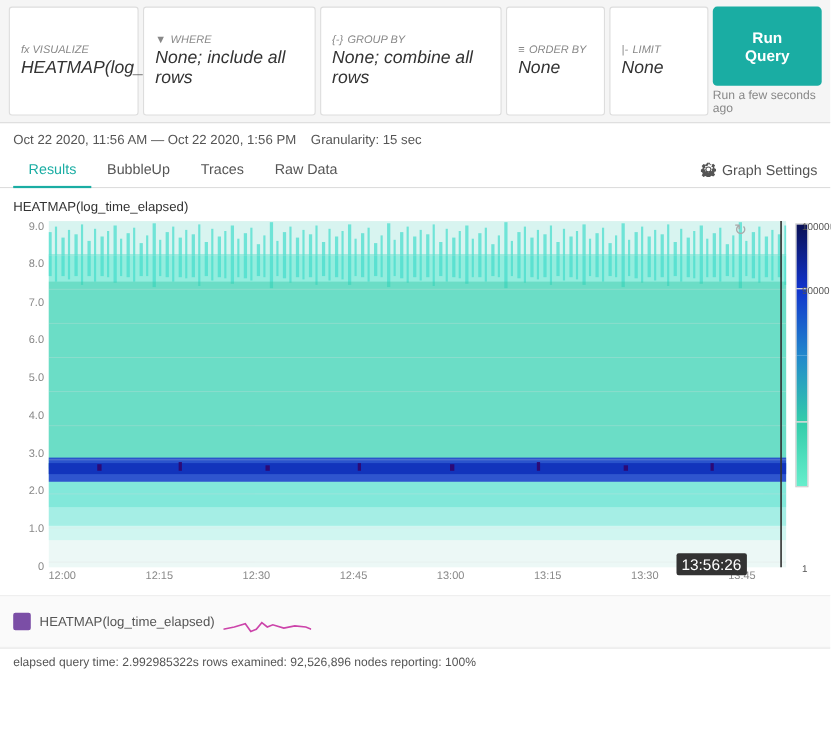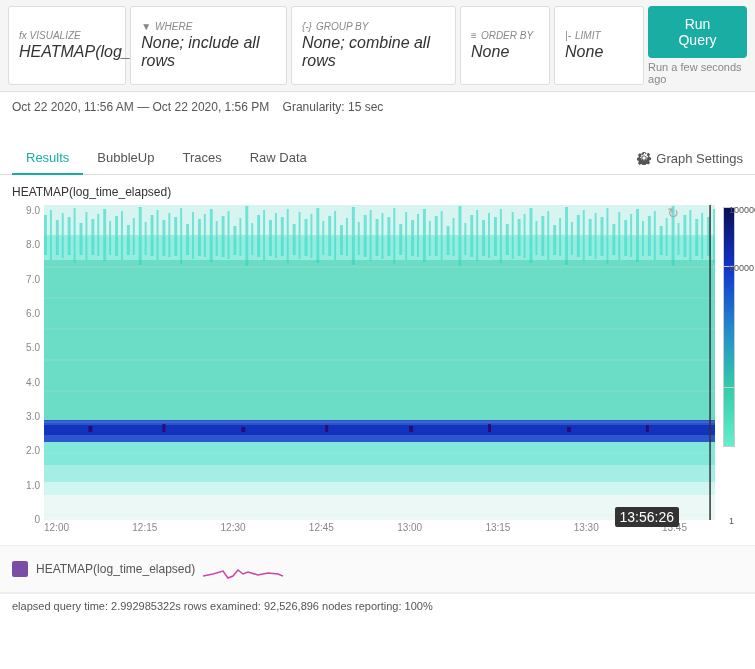--- a/index.html
+++ b/index.html
@@ -14,34 +14,33 @@
       display: flex; flex-direction: column; justify-content: center;
       padding: 4px 10px; background: #fff; border: 1px solid #ddd;
       border-radius: 3px; cursor: pointer; min-width: 90px; font-style: italic;
     }
     .toolbar-item .label { font-size: 10px; color: #888; display: flex; align-items: center; gap: 4px; }
     .toolbar-item .value { font-size: 16px; color: #333; margin-top: 2px; }
 
     .run-query-section { margin-left: auto; display: flex; flex-direction: column; align-items: center; justify-content: center; }
     .run-query-btn {
       background: #1aada3; color: #fff; border: none; border-radius: 4px;
-      padding: 10px 18px; font-size: 14px; font-weight: 400; cursor: pointer;
+      padding: 20px 18px; font-size: 14px; font-weight: 700; cursor: pointer;
     }
     .run-query-time { font-size: 11px; color: #888; margin-top: 3px; }
 
     
     .date-range-bar {
       padding: 8px 12px 4px; font-size: 12px; color: #555;
     }
 
     
     .tabs-row {
       display: flex; align-items: center; border-bottom: 1px solid #ddd;
       padding: 0 12px;
-      margin-top: 24px;
     }
     .tab {
       padding: 8px 14px; font-size: 13px; cursor: pointer; color: #555;
       border-bottom: 2px solid transparent; margin-bottom: -1px;
     }
     .tab.active { color: #1aada3; border-bottom: 2px solid #1aada3; font-weight: 500; }
     .graph-settings {
       margin-left: auto; display: flex; align-items: center; gap: 5px;
       cursor: pointer; color: #555; font-size: 13px;
     }

